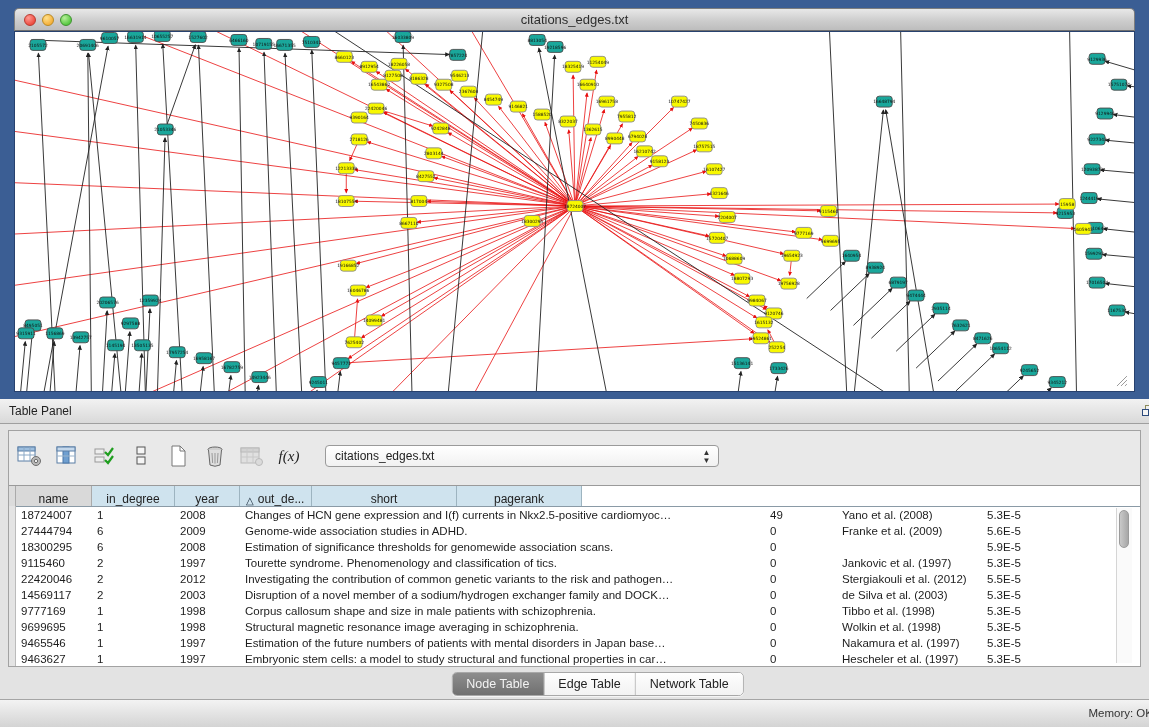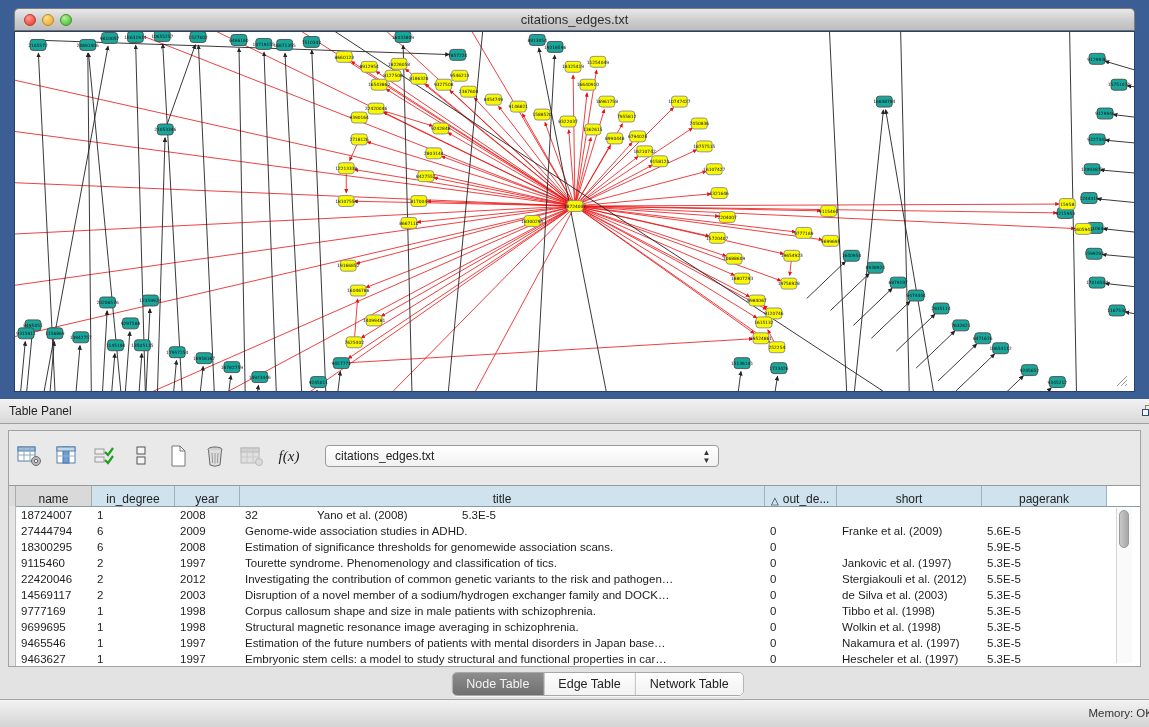--- a/index.html
+++ b/index.html
@@ -787,41 +787,39 @@
           <div class="gutter-h"></div>
         <div class="th th-first" style="width: 76px;">
               <span>name</span>
             </div>
             <div class="th" style="width: 83px;">
               <span>in_degree</span>
             </div>
             <div class="th" style="width: 65px;">
               <span>year</span>
             </div>
-            <div class="th" style="width: 525px;">
-              <span>title</span>
-            </div>
             <div class="th th-sorted" style="width: 72px;">
               <span class="sort">△</span>
               <span>out_de...</span>
             </div>
             <div class="th" style="width: 145px;">
               <span>short</span>
             </div>
             <div class="th" style="width: 125px;">
               <span>pagerank</span>
             </div>
           </div>
         <div class="tbody" id="tbody">
             <div class="tr">
               <div style="width: 6px;"></div>
               <div class="td" style="width: 76px;">18724007</div>
               <div class="td" style="width: 83px;">1</div>
               <div class="td" style="width: 65px;">2008</div>
-              <div class="td" style="width: 72px;">32</div>
+              <div class="td" style="width: 525px;">Changes of HCN gene expression and I(f) currents in Nkx2.5-positive cardiomyoc…</div>
+              <div class="td" style="width: 72px;">49</div>
               <div class="td" style="width: 145px;">Yano et al. (2008)</div>
               <div class="td" style="width: 125px;">5.3E-5</div>
             </div>
             <div class="tr">
               <div style="width: 6px;"></div>
               <div class="td" style="width: 76px;">27444794</div>
               <div class="td" style="width: 83px;">6</div>
               <div class="td" style="width: 65px;">2009</div>
               <div class="td" style="width: 525px;">Genome-wide association studies in ADHD.</div>
               <div class="td" style="width: 72px;">0</div>

